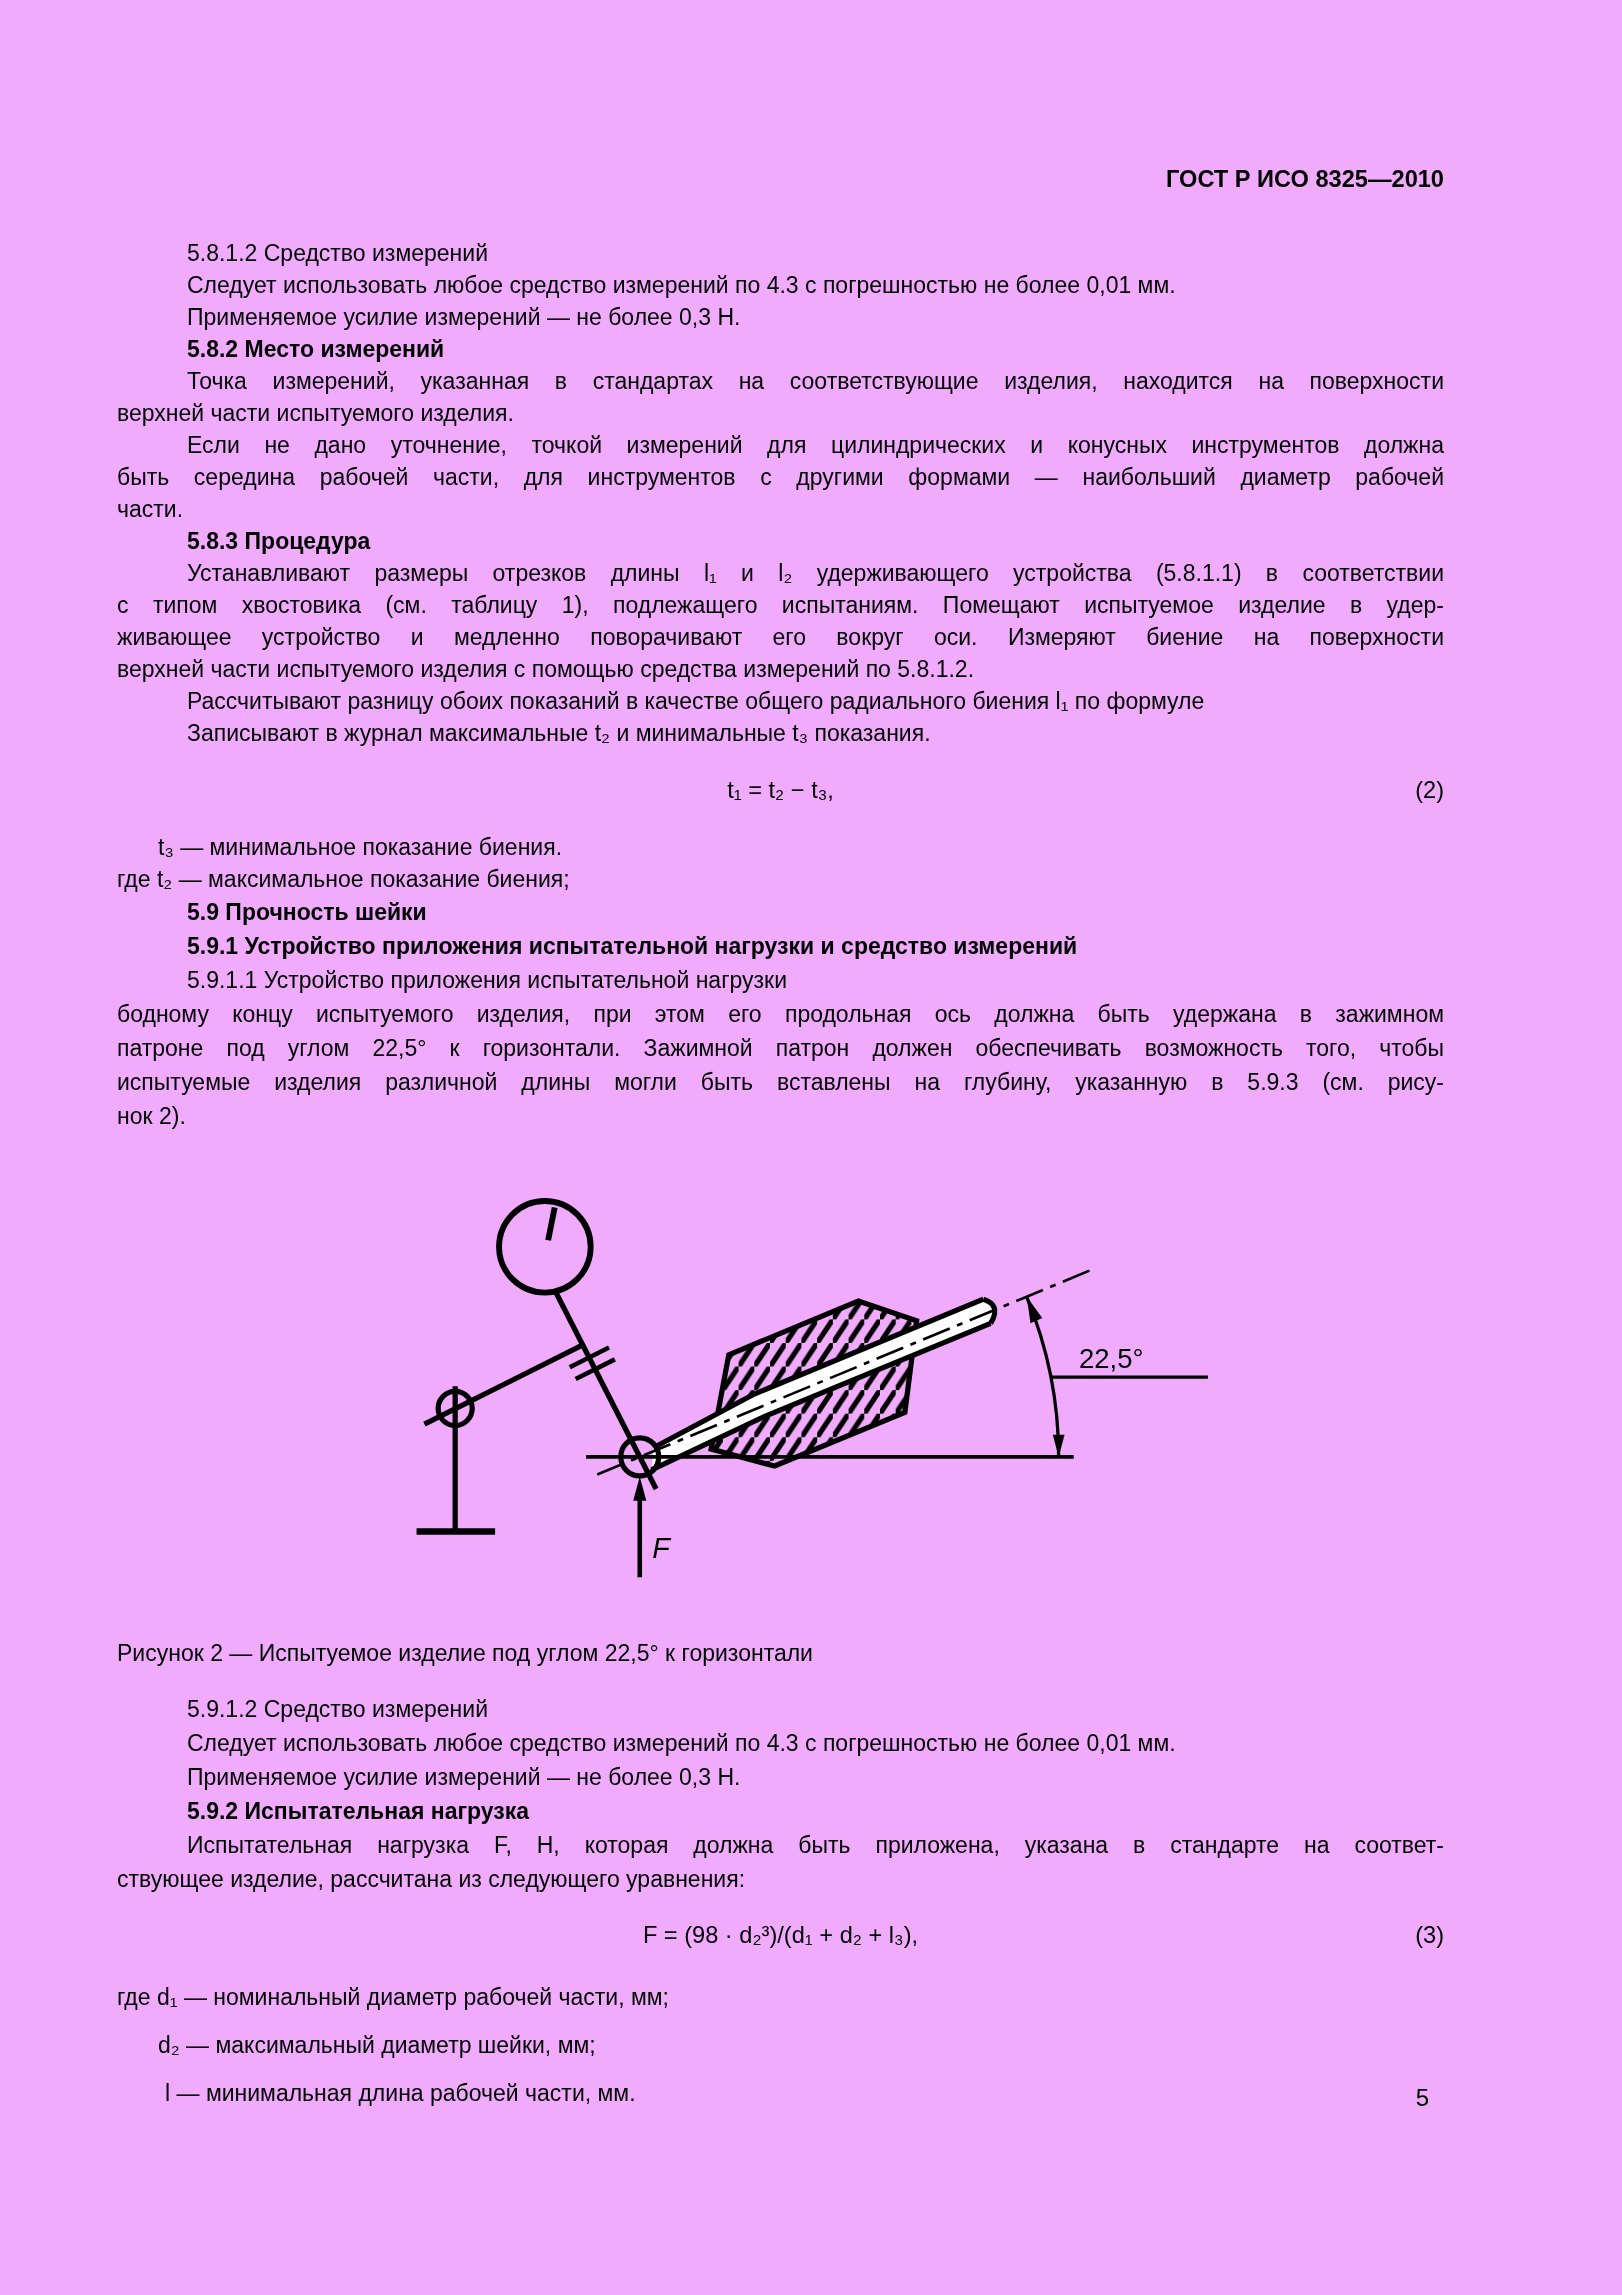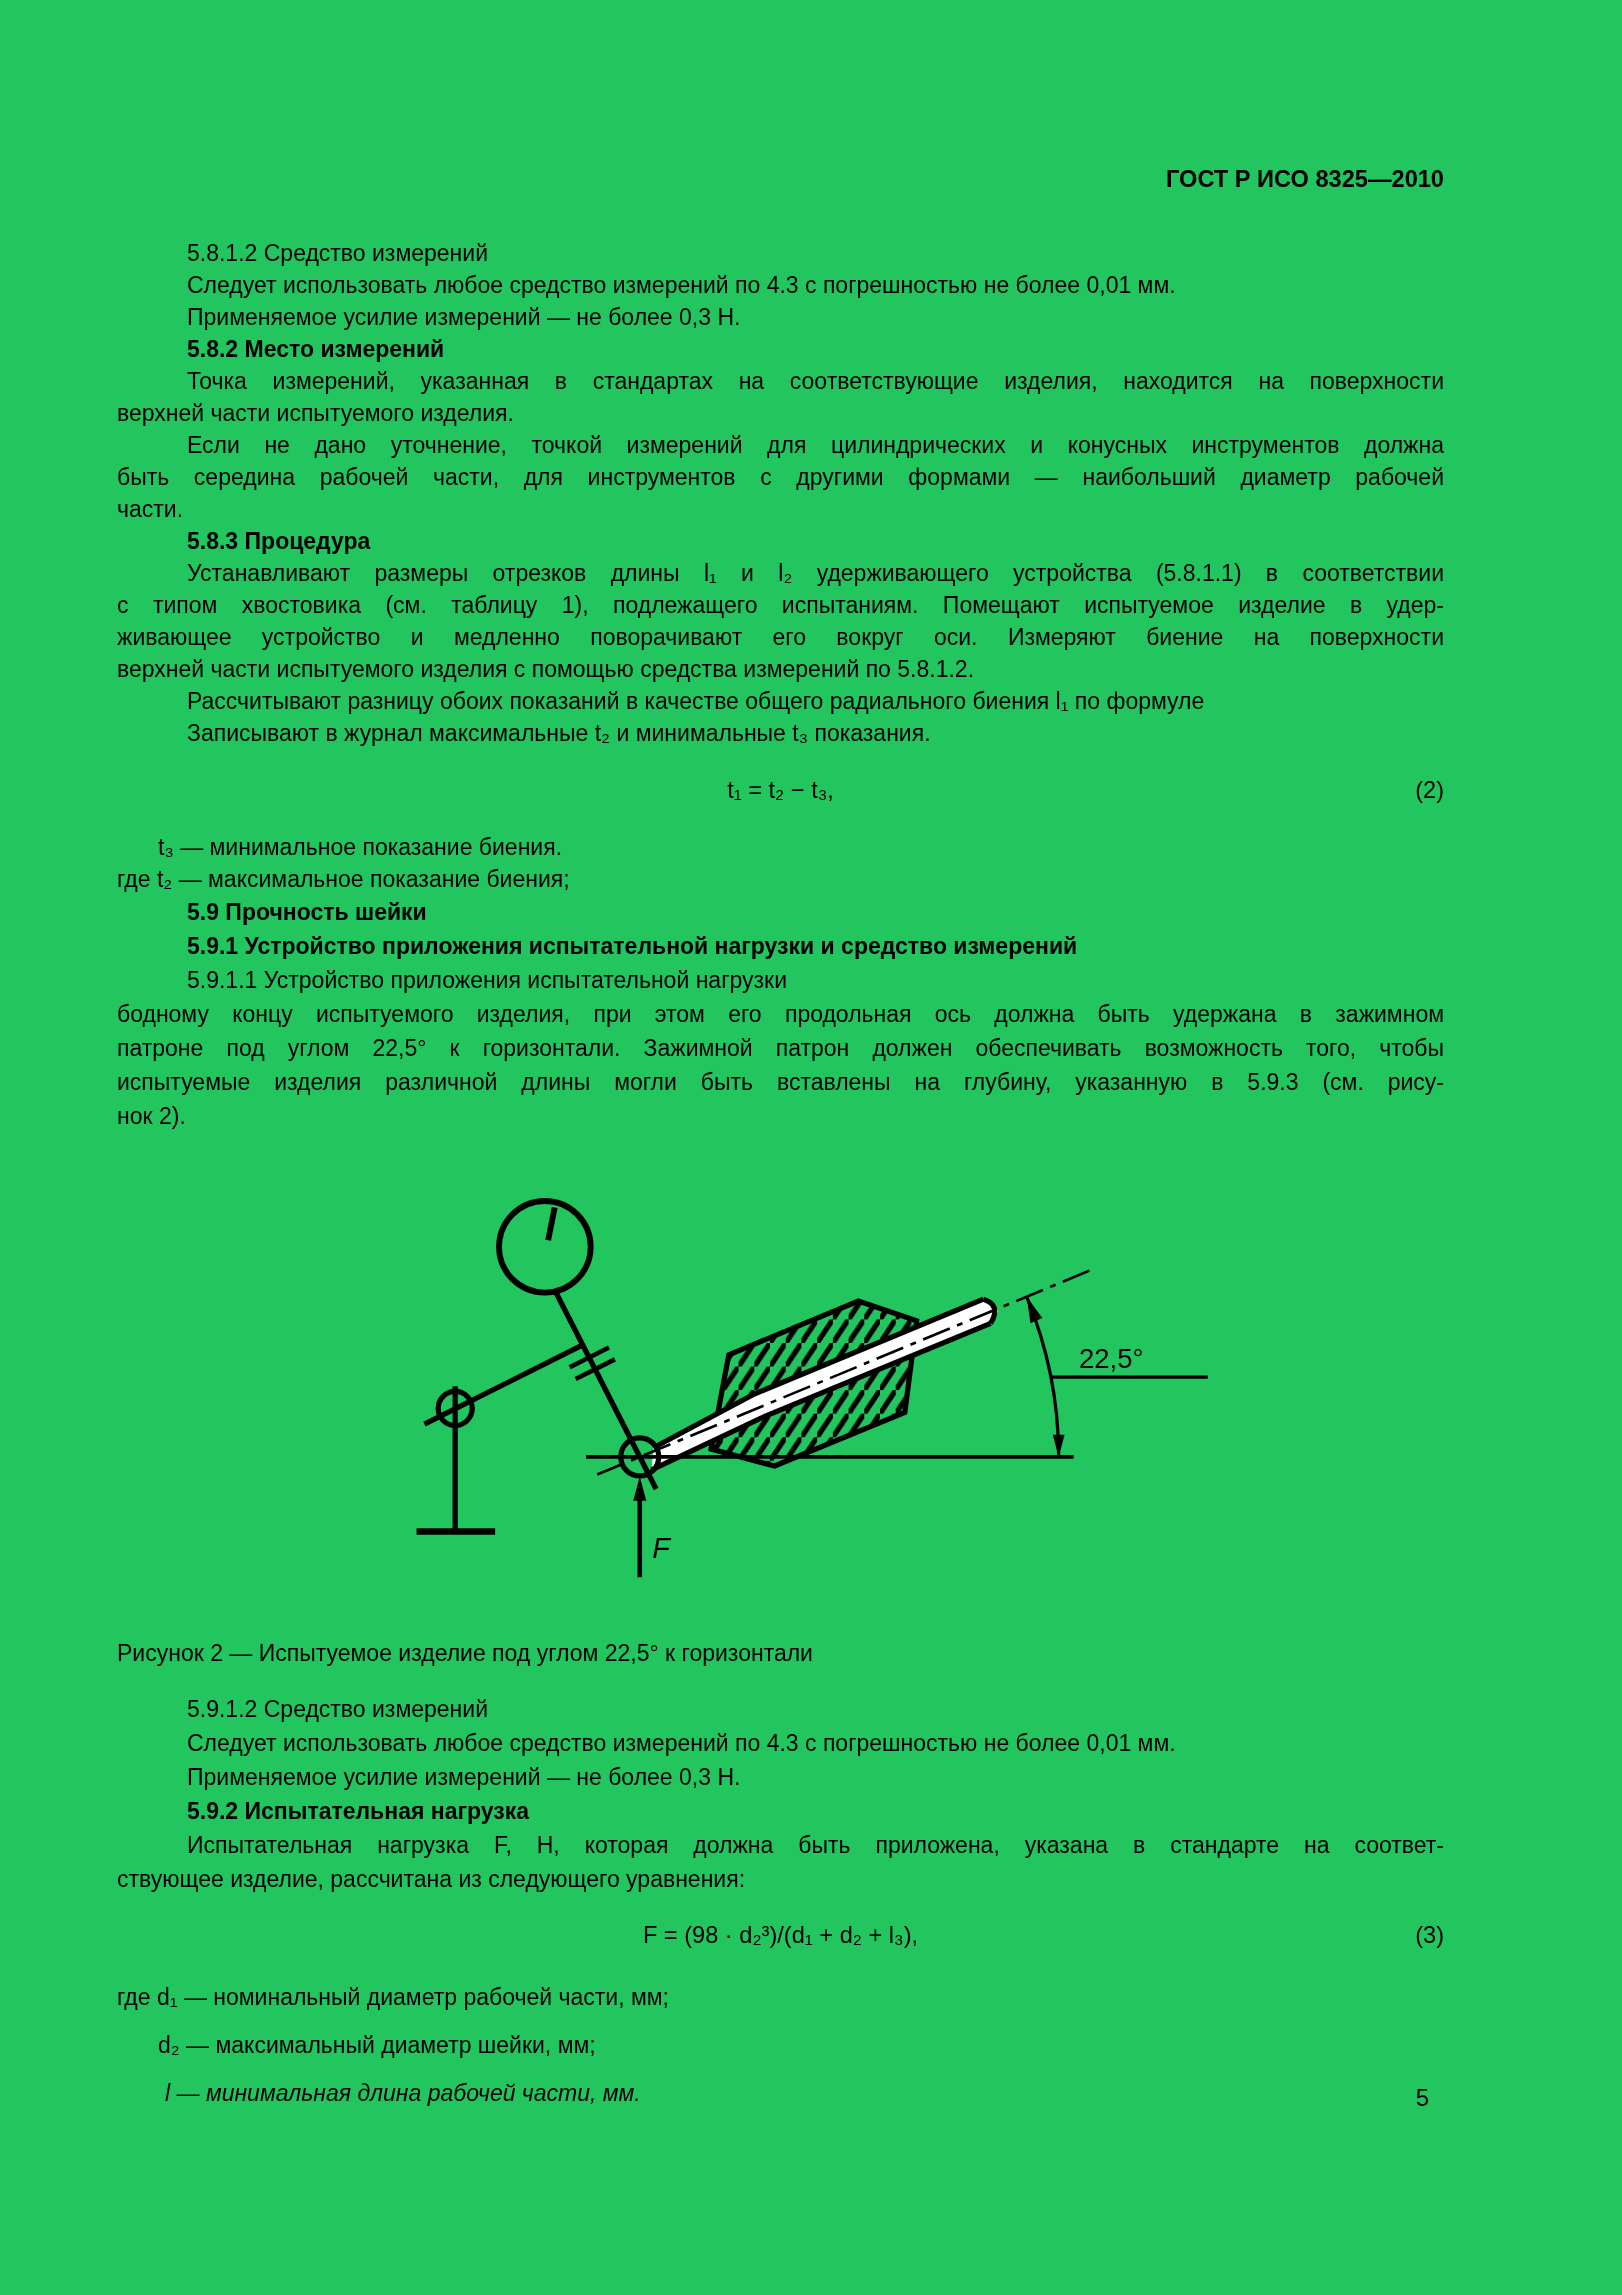--- a/index.html
+++ b/index.html
@@ -1,37 +1,37 @@
 <!DOCTYPE html>
 <html style="font-size:10.5px"><head>
 <meta charset="utf-8">
 <style>
   html,body{margin:0;padding:0;background:#ffffff;}
   .page{
     position:relative;
     width:1623px;height:2295px;
-    background:#22c55e;color:#000;
+    background:#f0abfc;color:#000;
     font-family:"Liberation Sans","DejaVu Sans",sans-serif;
     font-size:23px;line-height:32px;
     overflow:hidden;
   }
   .hdr{
     position:absolute;top:166px;left:117px;width:1327px;
     text-align:right;font-weight:bold;font-size:23.6px;line-height:26px;
   }
   .text-a{position:absolute;left:117px;top:237px;width:1327px;}
   .text-b{position:absolute;left:117px;top:1692px;width:1327px;line-height:34px;}
   .blk2{line-height:34px;}
   .whereblk{line-height:48px;}
   .ln{white-space:normal;}
   .ind{text-indent:70px;}
   .j{text-align:justify;text-align-last:justify;}
   .b{font-weight:bold;}
   .w2{padding-left:41px;}
-  .w3{padding-left:48px;font-style:italic;}
+  .w3{padding-left:48px;}
   .frow{position:relative;height:82px;display:flex;align-items:center;justify-content:center;font-size:23.6px;}
   .frow3{height:77px;}
   .fnum{position:absolute;right:0;top:50%;transform:translateY(-50%);}
   .figure{position:absolute;left:393px;top:1178px;width:864px;height:419px;}
   .caption{position:absolute;left:117px;top:1605px;width:1327px;text-align:left;font-size:23px;line-height:26px;margin-top:35px;}
   .pagenum{position:absolute;top:2085px;left:117px;width:1312px;text-align:right;font-size:24px;line-height:26px;}
 </style>
 </head>
 <body>
 

